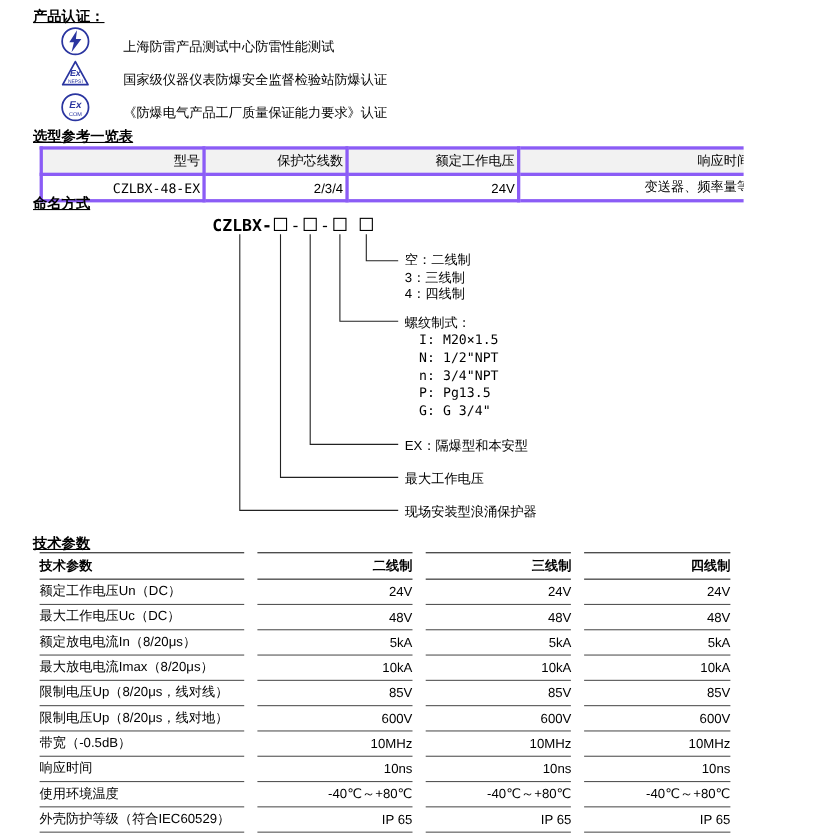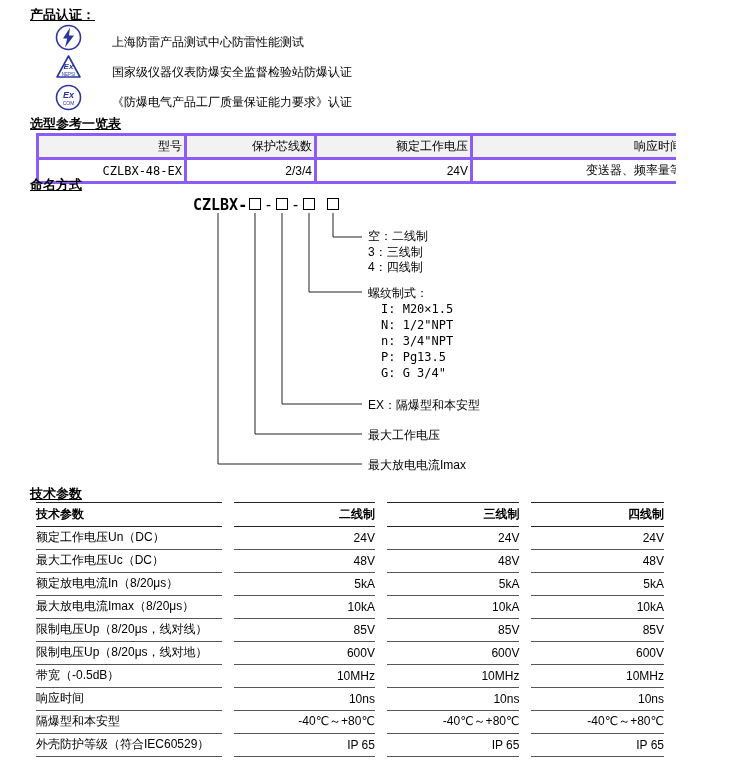--- a/index.html
+++ b/index.html
@@ -124,21 +124,21 @@
     <div class="abs dlist-mono" style="left:381px; top:105px;">
       <div>I: M20×1.5</div>
       <div>N: 1/2"NPT</div>
       <div>n: 3/4"NPT</div>
       <div>P: Pg13.5</div>
       <div>G: G 3/4"</div>
     </div>
 
     <div class="abs dlabel" style="left:368px; top:201px;">EX：隔爆型和本安型</div>
     <div class="abs dlabel" style="left:368px; top:231px;">最大工作电压</div>
-    <div class="abs dlabel" style="left:368px; top:261px;">最大放电电流Imax</div>
+    <div class="abs dlabel" style="left:368px; top:261px;">现场安装型浪涌保护器</div>
   </div>
 
   <div class="heading" style="left:30px; top:485px;">技术参数</div>
 
   <table class="tech">
     <colgroup>
         <col style="width:188px">
         <col style="width:152px">
         <col style="width:142px">
         <col style="width:142px">
@@ -192,21 +192,21 @@
       <td class="val">10MHz</td>
       <td class="val">10MHz</td>
     </tr>
     <tr>
       <td>响应时间</td>
       <td class="val">10ns</td>
       <td class="val">10ns</td>
       <td class="val">10ns</td>
     </tr>
     <tr>
-      <td>隔爆型和本安型</td>
+      <td>使用环境温度</td>
       <td class="val">-40℃～+80℃</td>
       <td class="val">-40℃～+80℃</td>
       <td class="val">-40℃～+80℃</td>
     </tr>
     <tr>
       <td>外壳防护等级（符合IEC60529）</td>
       <td class="val">IP 65</td>
       <td class="val">IP 65</td>
       <td class="val">IP 65</td>
     </tr>

